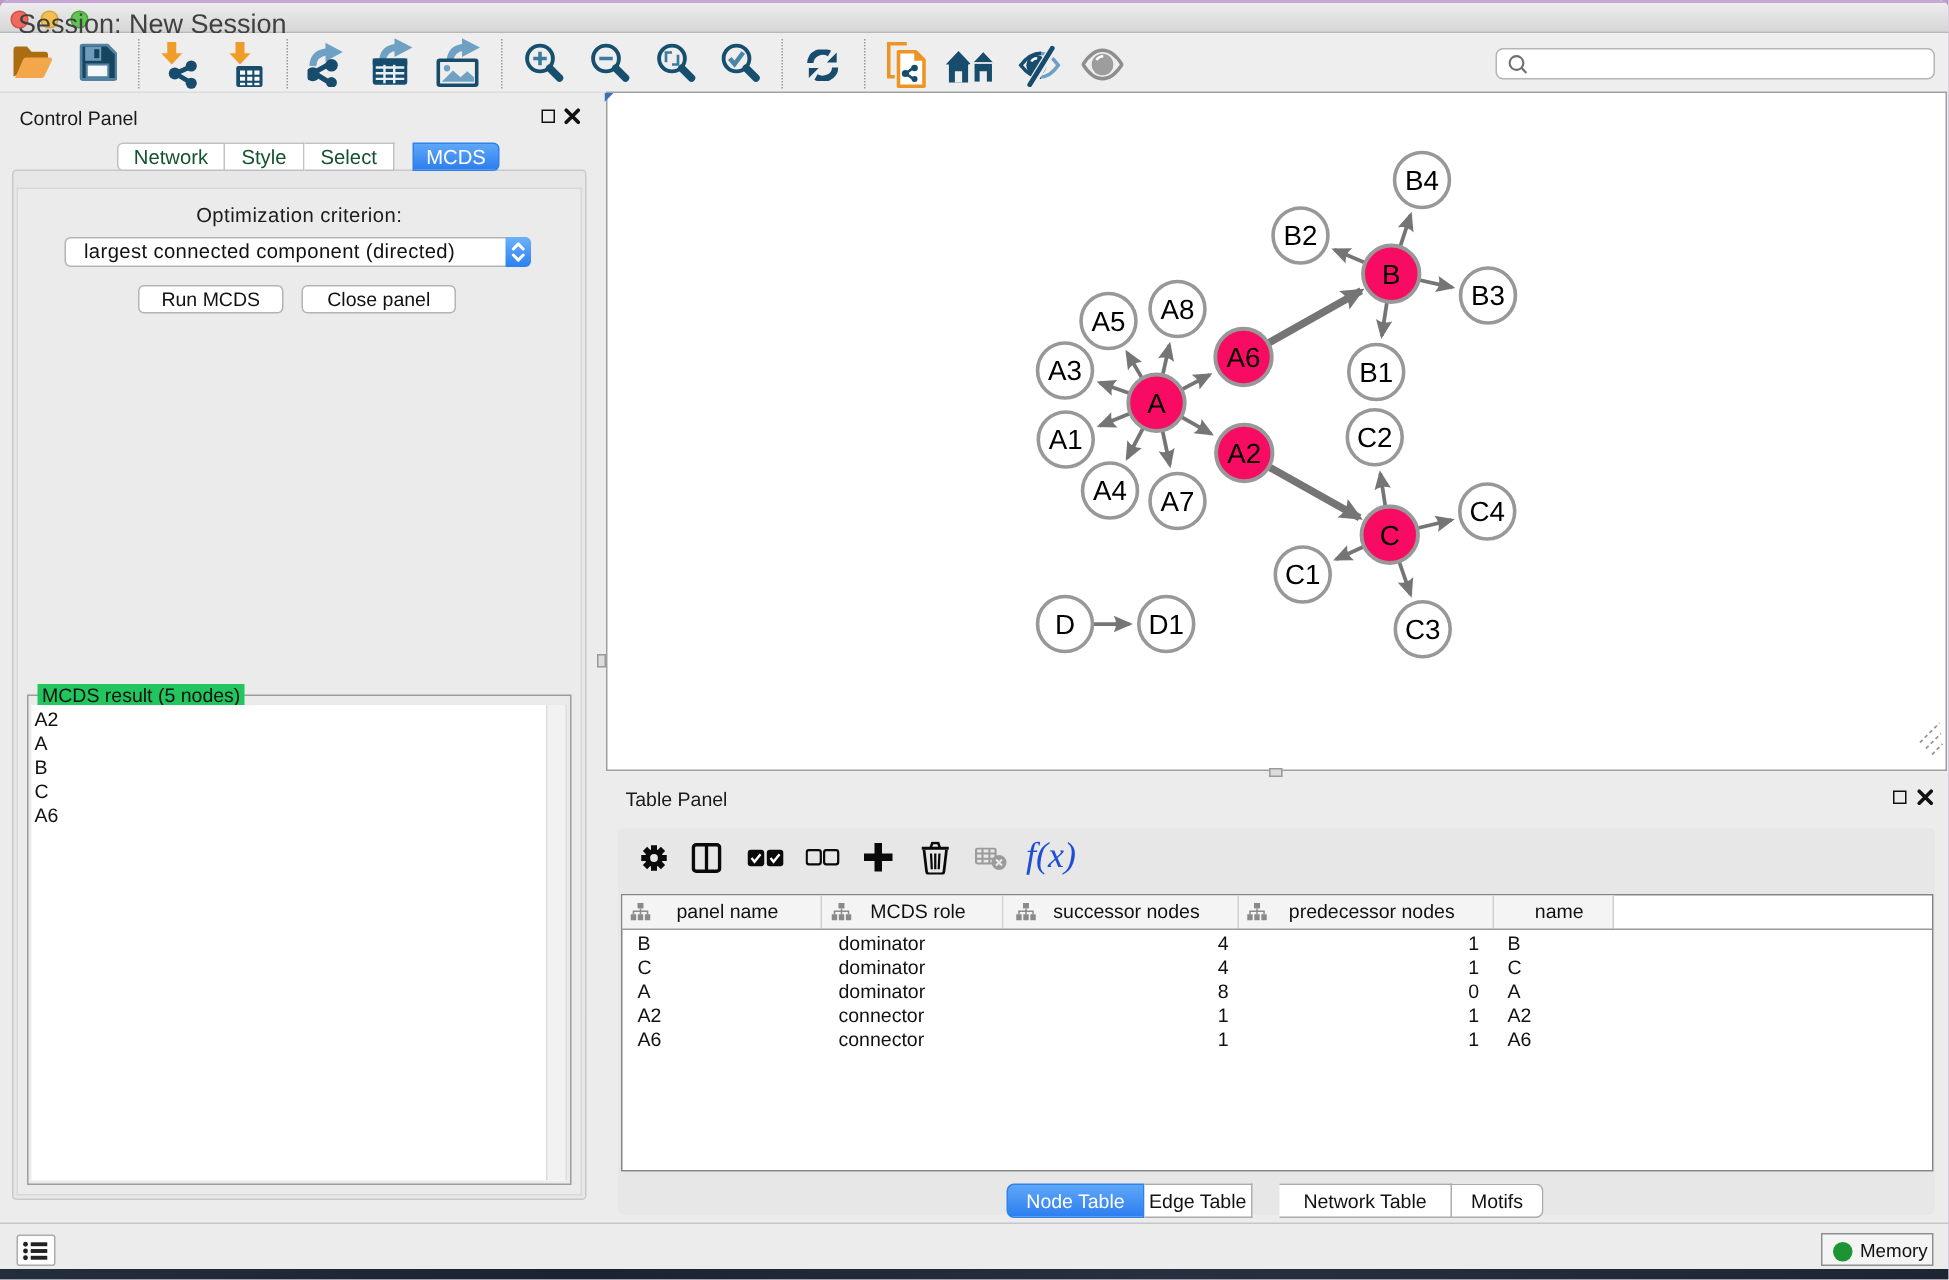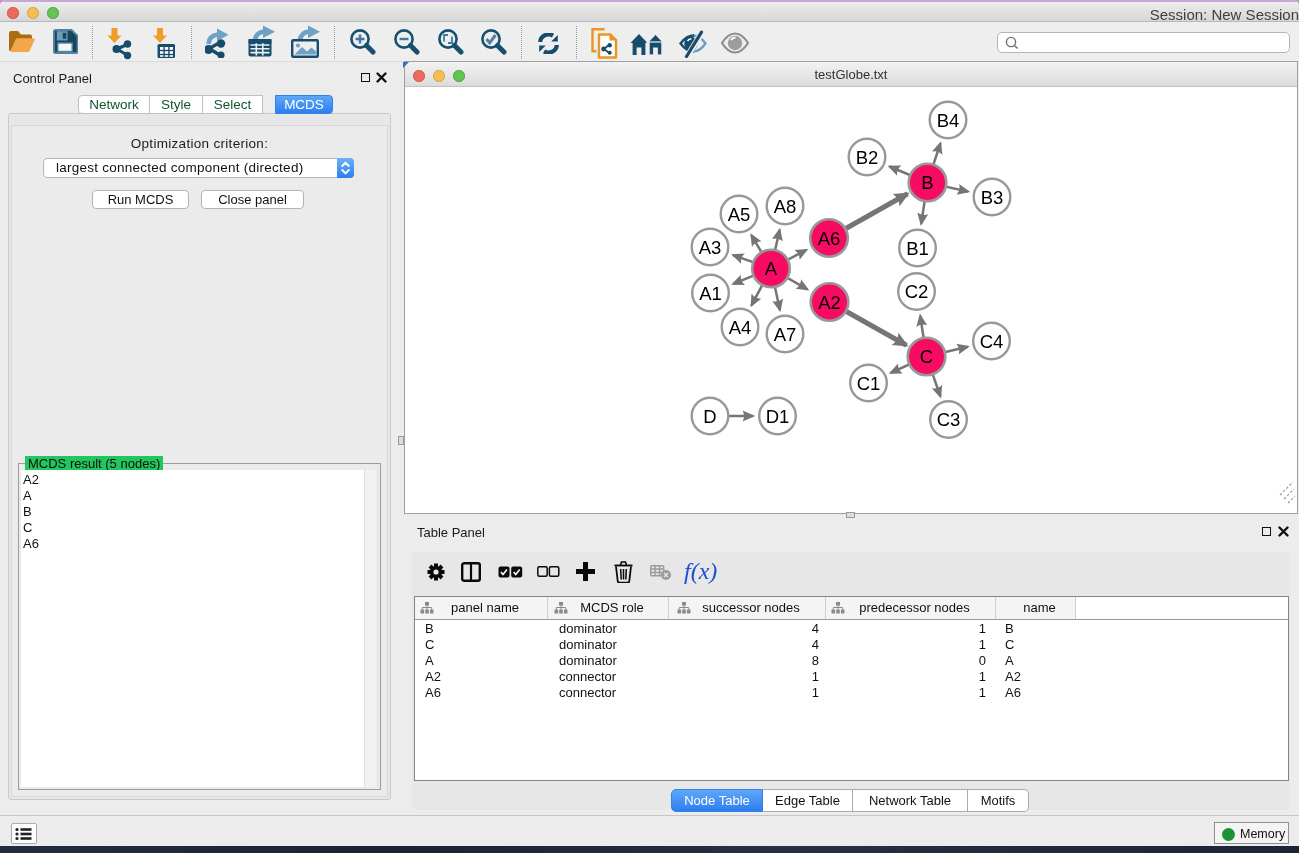--- a/index.html
+++ b/index.html
@@ -2,21 +2,21 @@
 <html><head>
 <meta charset="utf-8">
 <style>
 * { margin:0; padding:0; box-sizing:border-box; }
 html,body { width:1299px; height:853px; overflow:hidden; }
 body { font-family:"Liberation Sans",sans-serif; position:relative; }
 .abs { position:absolute; }
 #mainwin { position:absolute; left:0; top:0; width:1299px; height:847px; background:#ececec; border-radius:6px 6px 0 0; overflow:hidden; }
 #titlebar { position:absolute; left:0; top:2px; width:1299px; height:20px; background:linear-gradient(#ededed,#d6d6d6); border-bottom:1px solid #b8b8b8; }
 .tl { position:absolute; width:11.5px; height:11.5px; border-radius:50%; }
-#titletext { position:absolute; top:4px; width:100%; text-align:right; font-size:15px; color:#404040;padding-left:12px; }
+#titletext { position:absolute; top:4px; width:100%; text-align:left; font-size:18px; color:#404040;padding-left:12px; }
 #toolbar { position:absolute; left:0; top:22px; width:1299px; height:40px; background:#eeeeee; border-bottom:1px solid #dcdcdc; }
 .vsep { position:absolute; top:4px; height:33px; width:0; border-left:1px dotted #9a9a9a; }
 #searchbox { position:absolute; left:997px; top:10px; width:293px; height:21px; background:#ffffff; border:1px solid #b5b5b5; border-radius:5px; }
 #cp-title { position:absolute; left:13px; top:71px; font-size:13px; color:#1a1a1a; }
 .winbtn { position:absolute; }
 #cp-tabs { position:absolute; left:78px; top:95px; height:19px; }
 .tab { position:absolute; top:0; height:19px; background:#ffffff; border:1px solid #c0c0c0; font-size:13.5px; color:#14532d; text-align:center; line-height:18px; }
 #cp-box { position:absolute; left:8px; top:113px; width:383px; height:687px; background:#e7e7e7; border:1px solid #c9c9c9; border-radius:3px; }
 #cp-inner { position:absolute; left:2px; top:11px; width:377px; height:672px; background:#ebebeb; border:1px solid #d8d8d8; }
 #optlabel { position:absolute; left:0; top:136px; width:399px; text-align:center; font-size:13.5px; letter-spacing:0.3px; color:#1c1c1c; }
@@ -217,26 +217,20 @@
   <div class="btn" style="left:92px;width:97px;">Run MCDS</div>
   <div class="btn" style="left:201px;width:103px;">Close panel</div>
   <div id="fieldset">
     <div id="fieldset-legend">MCDS result (5 nodes)</div>
     <div id="mcds-listbox">
       <div id="mcds-list">A2<br>A<br>B<br>C<br>A6</div>
       <div id="mcds-scroll"></div>
     </div>
   </div>
   <div id="netwin">
-    <div id="net-titlebar">
-      <div class="tl" style="left:8px;top:8px;background:#ed6a5e;border:0.5px solid #d05048;"></div>
-      <div class="tl" style="left:28px;top:8px;background:#f5bf4f;border:0.5px solid #d6a13d;"></div>
-      <div class="tl" style="left:48px;top:8px;background:#61c555;border:0.5px solid #48a33c;"></div>
-      <div id="net-title">testGlobe.txt</div>
-    </div>
     <svg width="892" height="426" viewBox="405 88 892 426" style="position:absolute;left:0;top:26px;">
       <defs>
         <marker id="ath" markerUnits="userSpaceOnUse" markerWidth="14" markerHeight="12" refX="11" refY="6" orient="auto">
             <path d="M0.5,0.5 L13.2,6 L0.5,11.5 Q3.6,6 0.5,0.5 z" fill="#757575"></path>
           </marker>
         <marker id="atk" markerUnits="userSpaceOnUse" markerWidth="17" markerHeight="15" refX="13.5" refY="7.5" orient="auto">
             <path d="M0.5,0.5 L16,7.5 L0.5,14.5 Q4.2,7.5 0.5,0.5 z" fill="#757575"></path>
           </marker>
       </defs>
       <g stroke="#757575" fill="none">
@@ -421,21 +415,21 @@
       <div class="td" style="left:411px;top:72px;width:160px;text-align:right;">1</div>
       <div class="td" style="left:590px;top:72px;">A2</div>
     <div class="td" style="left:10px;top:88px;">A6</div>
       <div class="td" style="left:144px;top:88px;">connector</div>
       <div class="td" style="left:254px;top:88px;width:150px;text-align:right;">1</div>
       <div class="td" style="left:411px;top:88px;width:160px;text-align:right;">1</div>
       <div class="td" style="left:590px;top:88px;">A6</div>
   </div>
   <div id="tp-tabs">
     <div class="btab" style="left:0;width:92px;border-radius:5px 0 0 5px;border-color:#2e82ea;background:linear-gradient(#5ea7f8,#2d7ef0);color:#fff;">Node Table</div>
-    <div class="btab" style="left:92px;width:90px;border-left:0;">Edge Table</div>
+    <div class="btab" style="left:92px;width:72px;border-left:0;">Edge Table</div>
     <div class="btab" style="left:182px;width:115px;border-left:0;">Network Table</div>
     <div class="btab" style="left:297px;width:61px;border-left:0;border-radius:0 5px 5px 0;">Motifs</div>
   </div>
   <div id="statusline"></div>
   <div id="listbtn">
     <svg width="18" height="14" viewBox="0 0 18 14" style="position:absolute;left:3px;top:3px">
       <circle cx="2" cy="2.5" r="1.6" fill="#222"></circle>
         <rect x="5.5" y="1.2" width="11" height="2.6" fill="#222"></rect>
       <circle cx="2" cy="7" r="1.6" fill="#222"></circle>
         <rect x="5.5" y="5.7" width="11" height="2.6" fill="#222"></rect>

